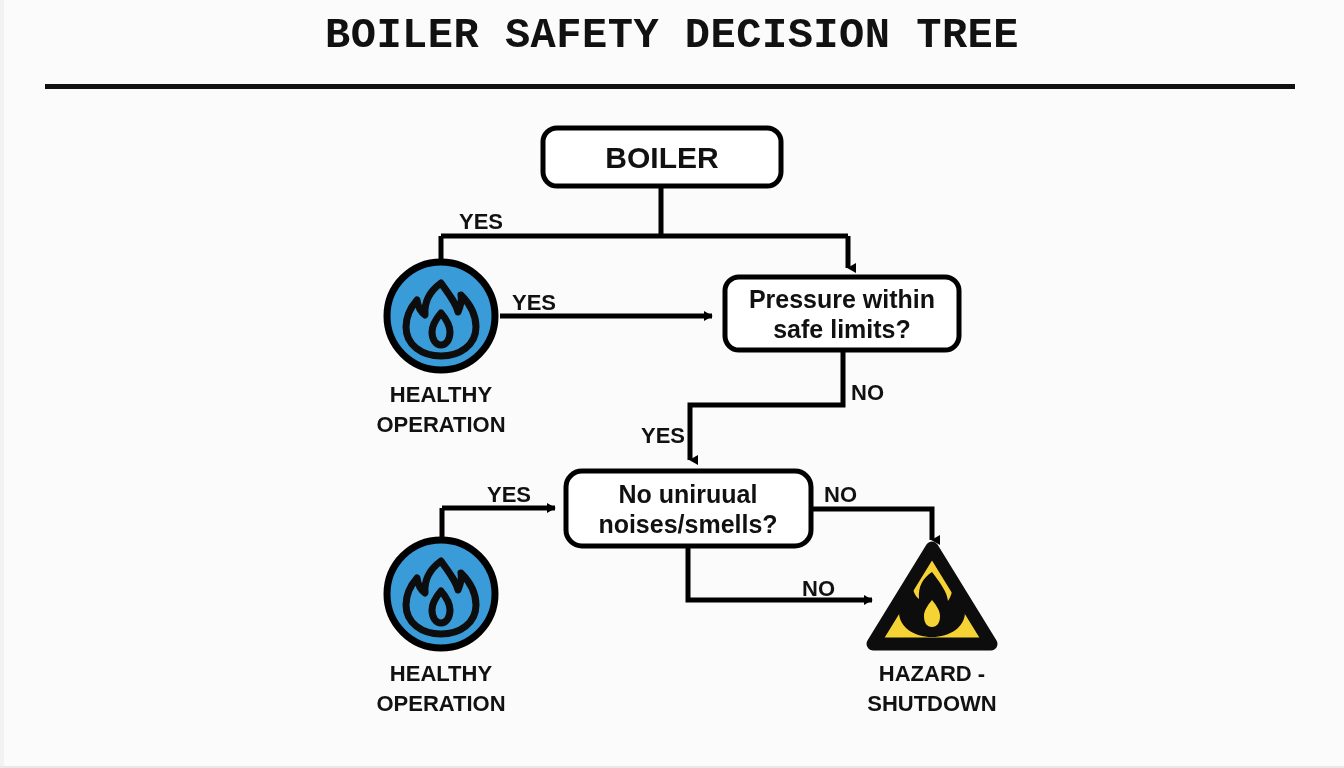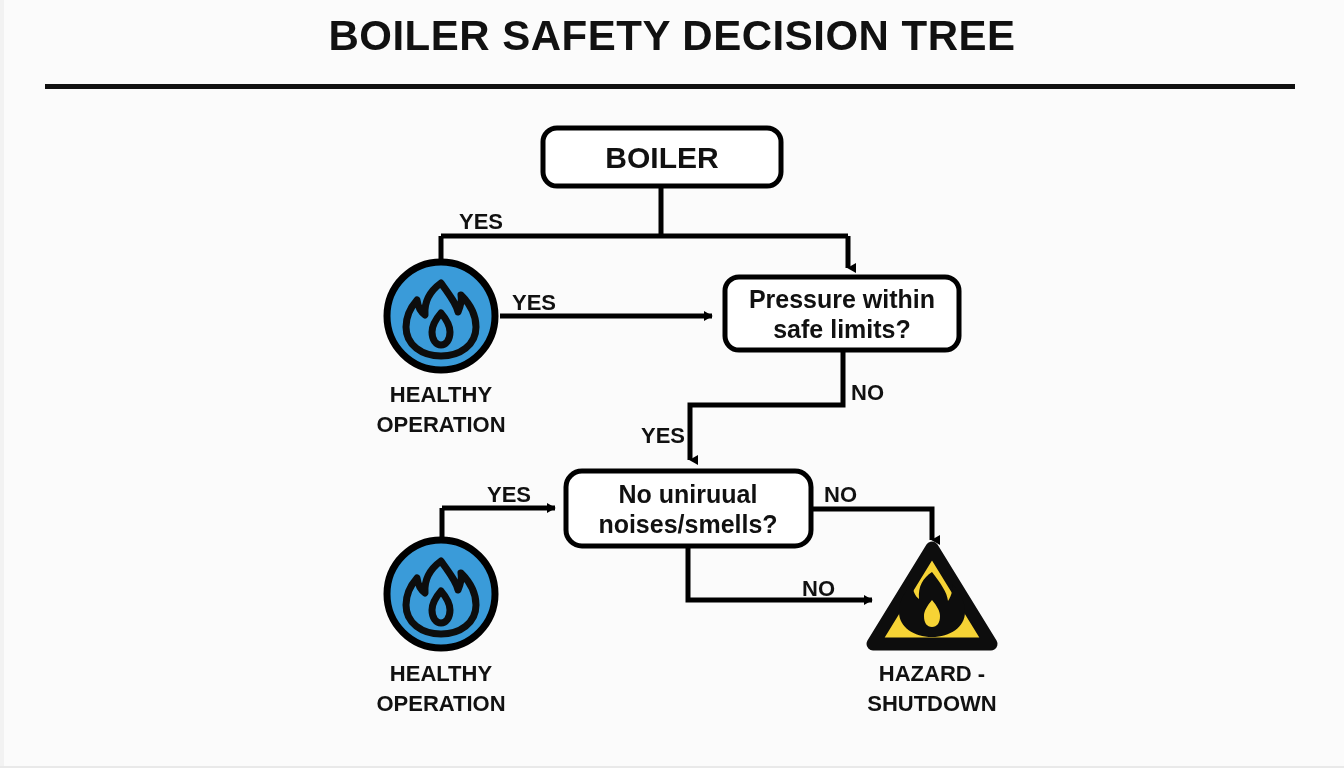--- a/index.html
+++ b/index.html
@@ -23,21 +23,21 @@
   }
   .title-wrap{
     position:absolute;left:0;top:14px;width:1344px;
     text-align:center;
   }
   .title{
     font-size:42px;
     font-weight:bold;
     letter-spacing:0.5px;
     color:#111111;
-    font-family:Liberation Sans, sans-serif;
+    font-family:Liberation Mono, monospace;
     line-height:1.05;
   }
   .title-rule{
     position:absolute;
     left:45px;top:84px;width:1250px;height:5px;
     background:#111111;
   }
   svg#flow{
     position:absolute;left:0;top:0;
     width:1344px;height:768px;

